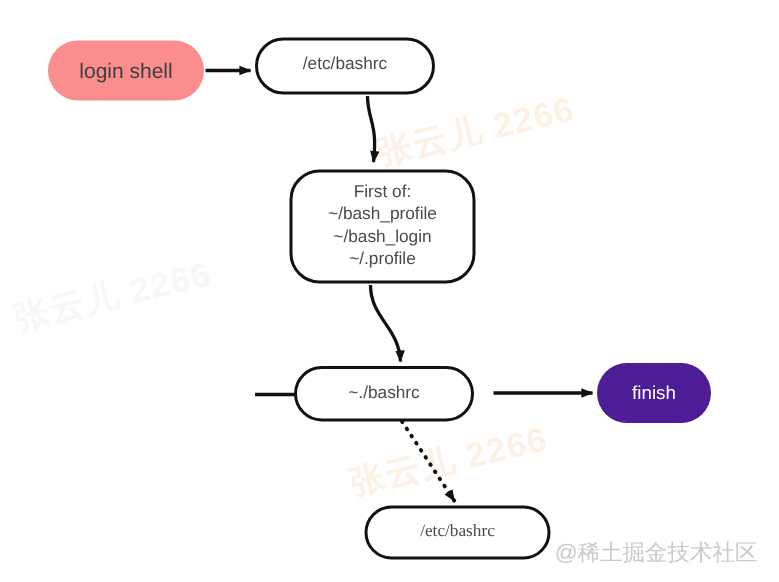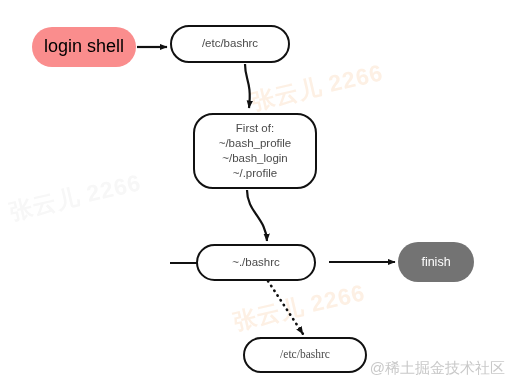--- a/index.html
+++ b/index.html
@@ -43,26 +43,26 @@
     box-sizing: border-box;
     display: flex;
     align-items: center;
     justify-content: center;
     text-align: center;
     line-height: 1.32;
     white-space: pre-line;
   }
   .node-term {
     background: #fa8d8d;
-    color: #000000;
+    color: #404040;
     border-radius: 22px;
-    font-size: 18px;
+    font-size: 14px;
   }
   .node-finish {
-    background: #737373;
+    background: #4c1d95;
     color: #ffffff;
     border-radius: 20px;
     font-size: 12.5px;
   }
   .node-box {
     background: #ffffff;
     color: #4a4a4a;
     border: 2.2px solid #111111;
     border-radius: 20px;
     font-size: 11.5px;

